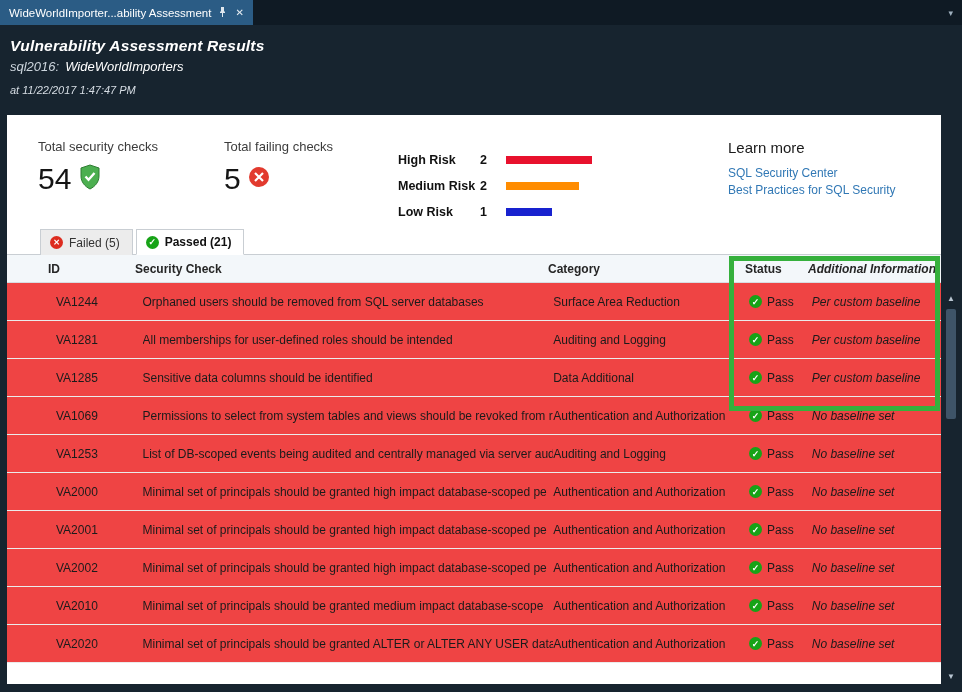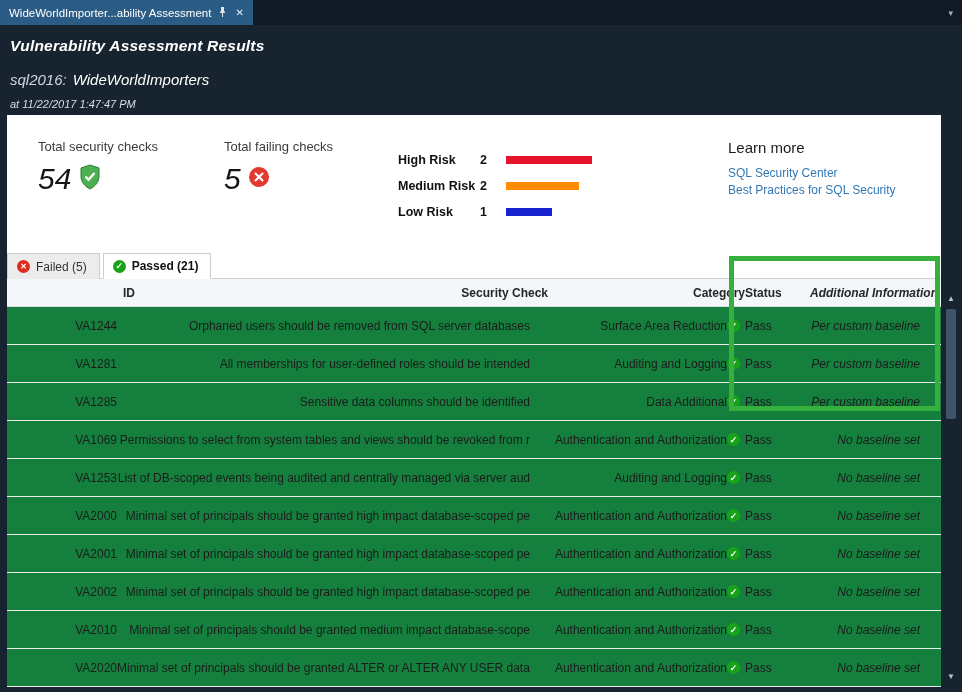--- a/index.html
+++ b/index.html
@@ -12,42 +12,42 @@
   .tabbar { height: 25px; display: flex; align-items: stretch; background: var(--tabbar-bg, #0f1a24); justify-content: space-between; }
   .doc-tab {
     display: flex; align-items: center; gap: 7px; cursor: pointer;
     background: var(--doc-tab-bg, #2b5c85); color: #fff; font-size: 11.5px; padding: 0 9px;
   }
   .doc-tab .close-glyph { font-size: 10px; color: #e8eef3; margin-left: 1px; cursor: pointer; }
   .caret { margin-left: auto; color: #9fb0bf; font-size: 9px; padding: 8px 9px 0 0; cursor: pointer; }
   
   .doc-header { padding: 12px 10px 0 10px; color: #fff; height: 90px; font-style: italic; }
   .doc-title { font-size: 15.5px; font-weight: bold; letter-spacing: .2px; }
-  .doc-sub { margin-top: 16px; font-size: 15px; }
+  .doc-sub { margin-top: 4px; font-size: 13px; }
   .doc-sub .srv { color: #cdd6de; margin-right: 6px; }
   .doc-time { margin-top: 10px; font-size: 11px; color: #d6dde4; }
   
   .panel { position: absolute; left: 7px; right: 21px; top: 115px; bottom: 8px; background: #fff; color: #1b1b1b; }
   
   .summary { display: flex; padding: 24px 0 0 31px; }
   .sum-block { width: 186px; }
   .sum-block.second { width: 174px; }
   .sum-label { font-size: 13px; color: #3c3c3c; }
   .sum-value-row { display: flex; align-items: center; gap: 7px; margin-top: 8px; }
-  .sum-value { font-size: 30px; color: #151515; font-style: italic; }
+  .sum-value { font-size: 30px; color: #151515; }
   .risk-table { width: 212px; padding-top: 2px; }
   .risk-row { display: flex; align-items: center; margin-bottom: 10px; margin-top: 12px; }
   .risk-label { width: 82px; font-size: 12.5px; font-weight: bold; color: #111; }
   .risk-value { width: 26px; font-size: 12.5px; font-weight: bold; color: #111; }
   .risk-bar { height: 8px; width: 60px; background: #999; }
   .learn { margin-left: 118px; }
   .learn-title { font-size: 15px; color: #1b1b1b; margin-bottom: 10px; }
   .learn-link { display: block; font-size: 12px; color: var(--link-blue, #3178b5); margin-bottom: 3px; cursor: pointer; text-decoration: none; }
   
-  .tabs-wrap { display: flex; margin-top: 24px; border-bottom: 1px solid #c9ced3; }
+  .tabs-wrap { display: flex; margin-top: 0; padding-left: 33px; border-bottom: 1px solid #c9ced3; }
   .tab {
     display: flex; align-items: center; gap: 6px; font-size: 12px; color: #333;
     background: #ececec; border: 1px solid #c9ced3; border-bottom: none;
     padding: 5px 12px 5px 9px; margin-right: 3px; margin-bottom: -1px; cursor: pointer;
   }
   .tab.active { background: #fff; font-weight: bold; color: #111; border-bottom: 1px solid #fff; }
   
   .pass-icon, .fail-icon {
     width: 13px; height: 13px; border-radius: 50%; flex: none;
     display: inline-flex; align-items: center; justify-content: center;
@@ -57,27 +57,27 @@
   .fail-icon { background: var(--fail-red, #dd2c1f); }
   .pass-icon::before { content: "✓"; }
   .fail-icon::before { content: "✕"; font-size: 8px; }
   
   .thead {
     display: flex; align-items: center; height: 28px; padding-left: 41px;
     background: #f3f7fa; border-bottom: 1px solid #d8dde2;
     font-size: 12px; font-weight: bold; color: #262626;
   }
   .trow {
-    display: flex; align-items: center; height: 38px; padding-left: 23px;
-    border-bottom: 1px solid #ebebeb; font-size: 12px; color: #1b1b1b; background: #15803d; cursor: default;
+    display: flex; align-items: center; height: 38px; padding-left: 49px;
+    border-bottom: 1px solid #ebebeb; font-size: 12px; color: #1b1b1b; background: #ef4444; cursor: default;
   }
   .c-id { width: 87px; } .c-check { width: 413px; } .c-cat { width: 197px; }
   .c-status { width: 63px; display: flex; align-items: center; gap: 5px; }
   .c-info { width: 130px; font-style: italic; }
-  .c-id, .c-check, .c-cat, .c-info { white-space: nowrap; overflow: hidden; text-align: right; }
+  .c-id, .c-check, .c-cat, .c-info { white-space: nowrap; overflow: hidden; }
   
   .annotation {
     position: absolute; left: 722px; top: 141px; width: 211px; height: 155px;
     border: 5px solid var(--highlight-green, #35b03c); pointer-events: none; z-index: 5;
   }
   
   .vscroll { position: absolute; right: 3px; top: 293px; bottom: 9px; width: 16px; display: flex; flex-direction: column; align-items: center; cursor: pointer; }
   .scroll-arrow { color: #b9c6d2; font-size: 8px; line-height: 12px; height: 12px; }
   .scroll-arrow.down { margin-top: auto; }
   .scroll-thumb { width: 10px; height: 110px; background: #3e5468; margin-top: 4px; border-radius: 2px; }

